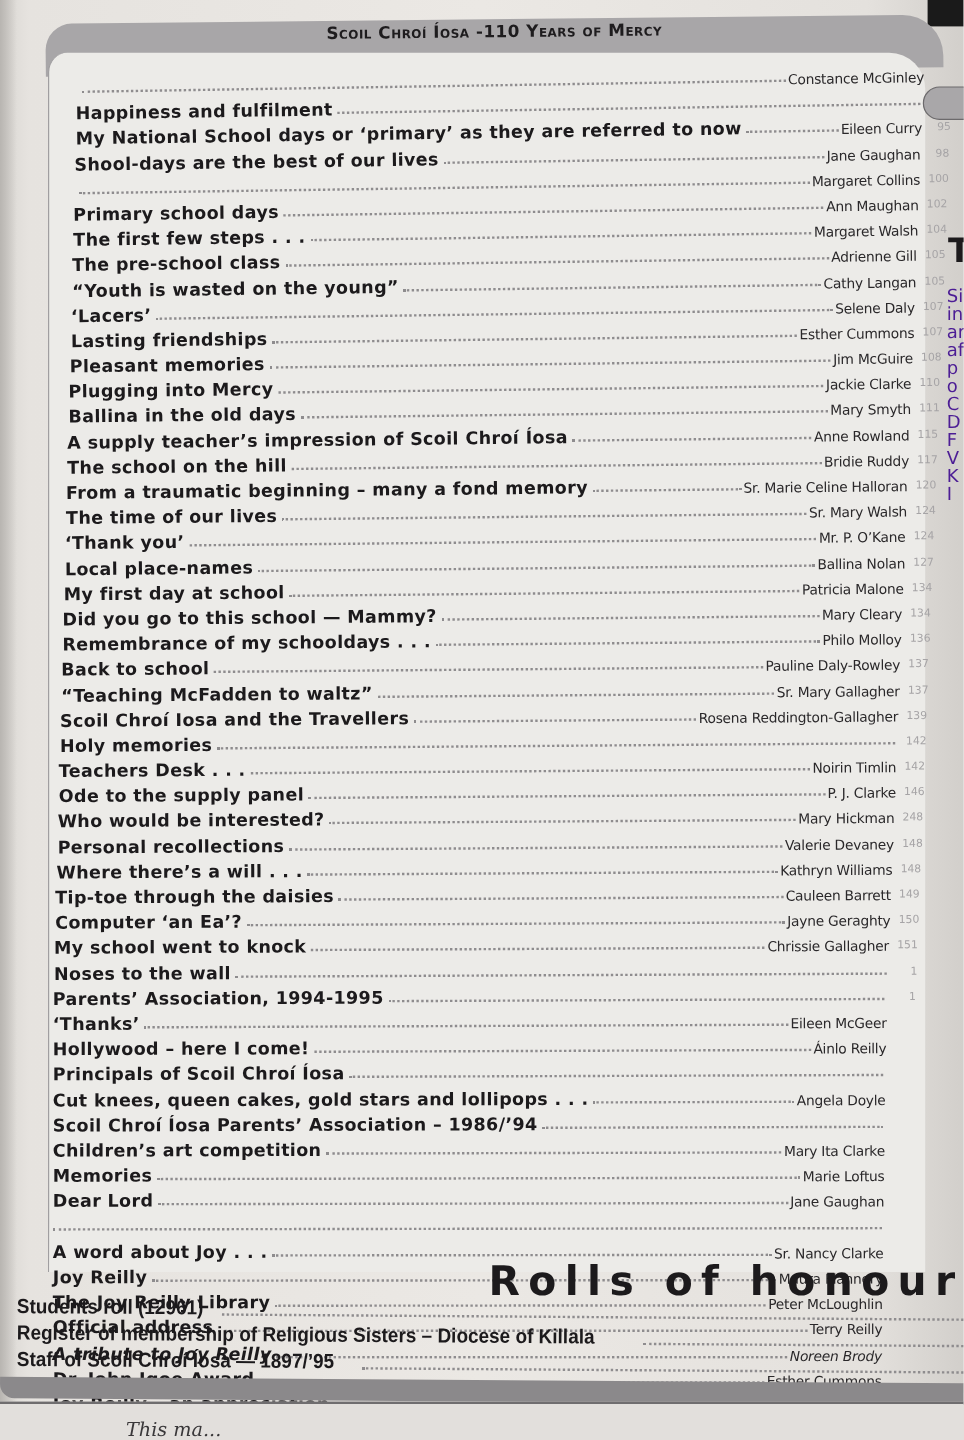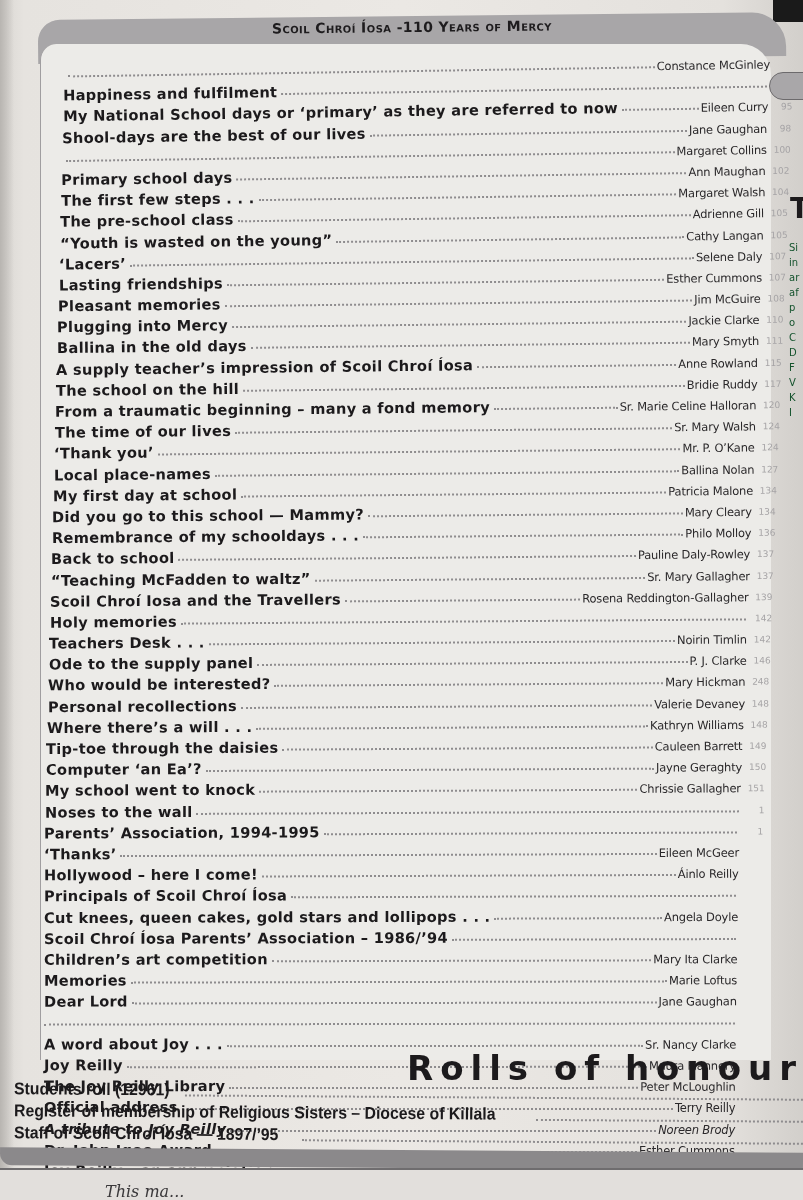--- a/index.html
+++ b/index.html
@@ -86,21 +86,21 @@
   }
   
   .right-tab {
     position: absolute; right: -8px; top: 72px; width: 40px; height: 26px;
     background: #a9a7a9; border-radius: 14px 0 0 14px; border: 1px solid #6c6a6c;
   }
   .right-big-letter {
     position: absolute; left: 790px; top: 192px; font-weight: bold; font-size: 28px; color: #1c1a1c;
   }
   .right-letters {
-    position: absolute; left: 789px; top: 240px; font-size: 10px; line-height: 15px; color: #14532d;
+    position: absolute; left: 789px; top: 240px; font-size: 15px; line-height: 15px; color: #4c1d95;
   }
   .right-letters div { height: 15px; }
 </style>
 </head>
 <body>
 
 <div class="page-shadow-left"></div>
 <div class="corner-dark"></div>
 
 <div class="header-band">

